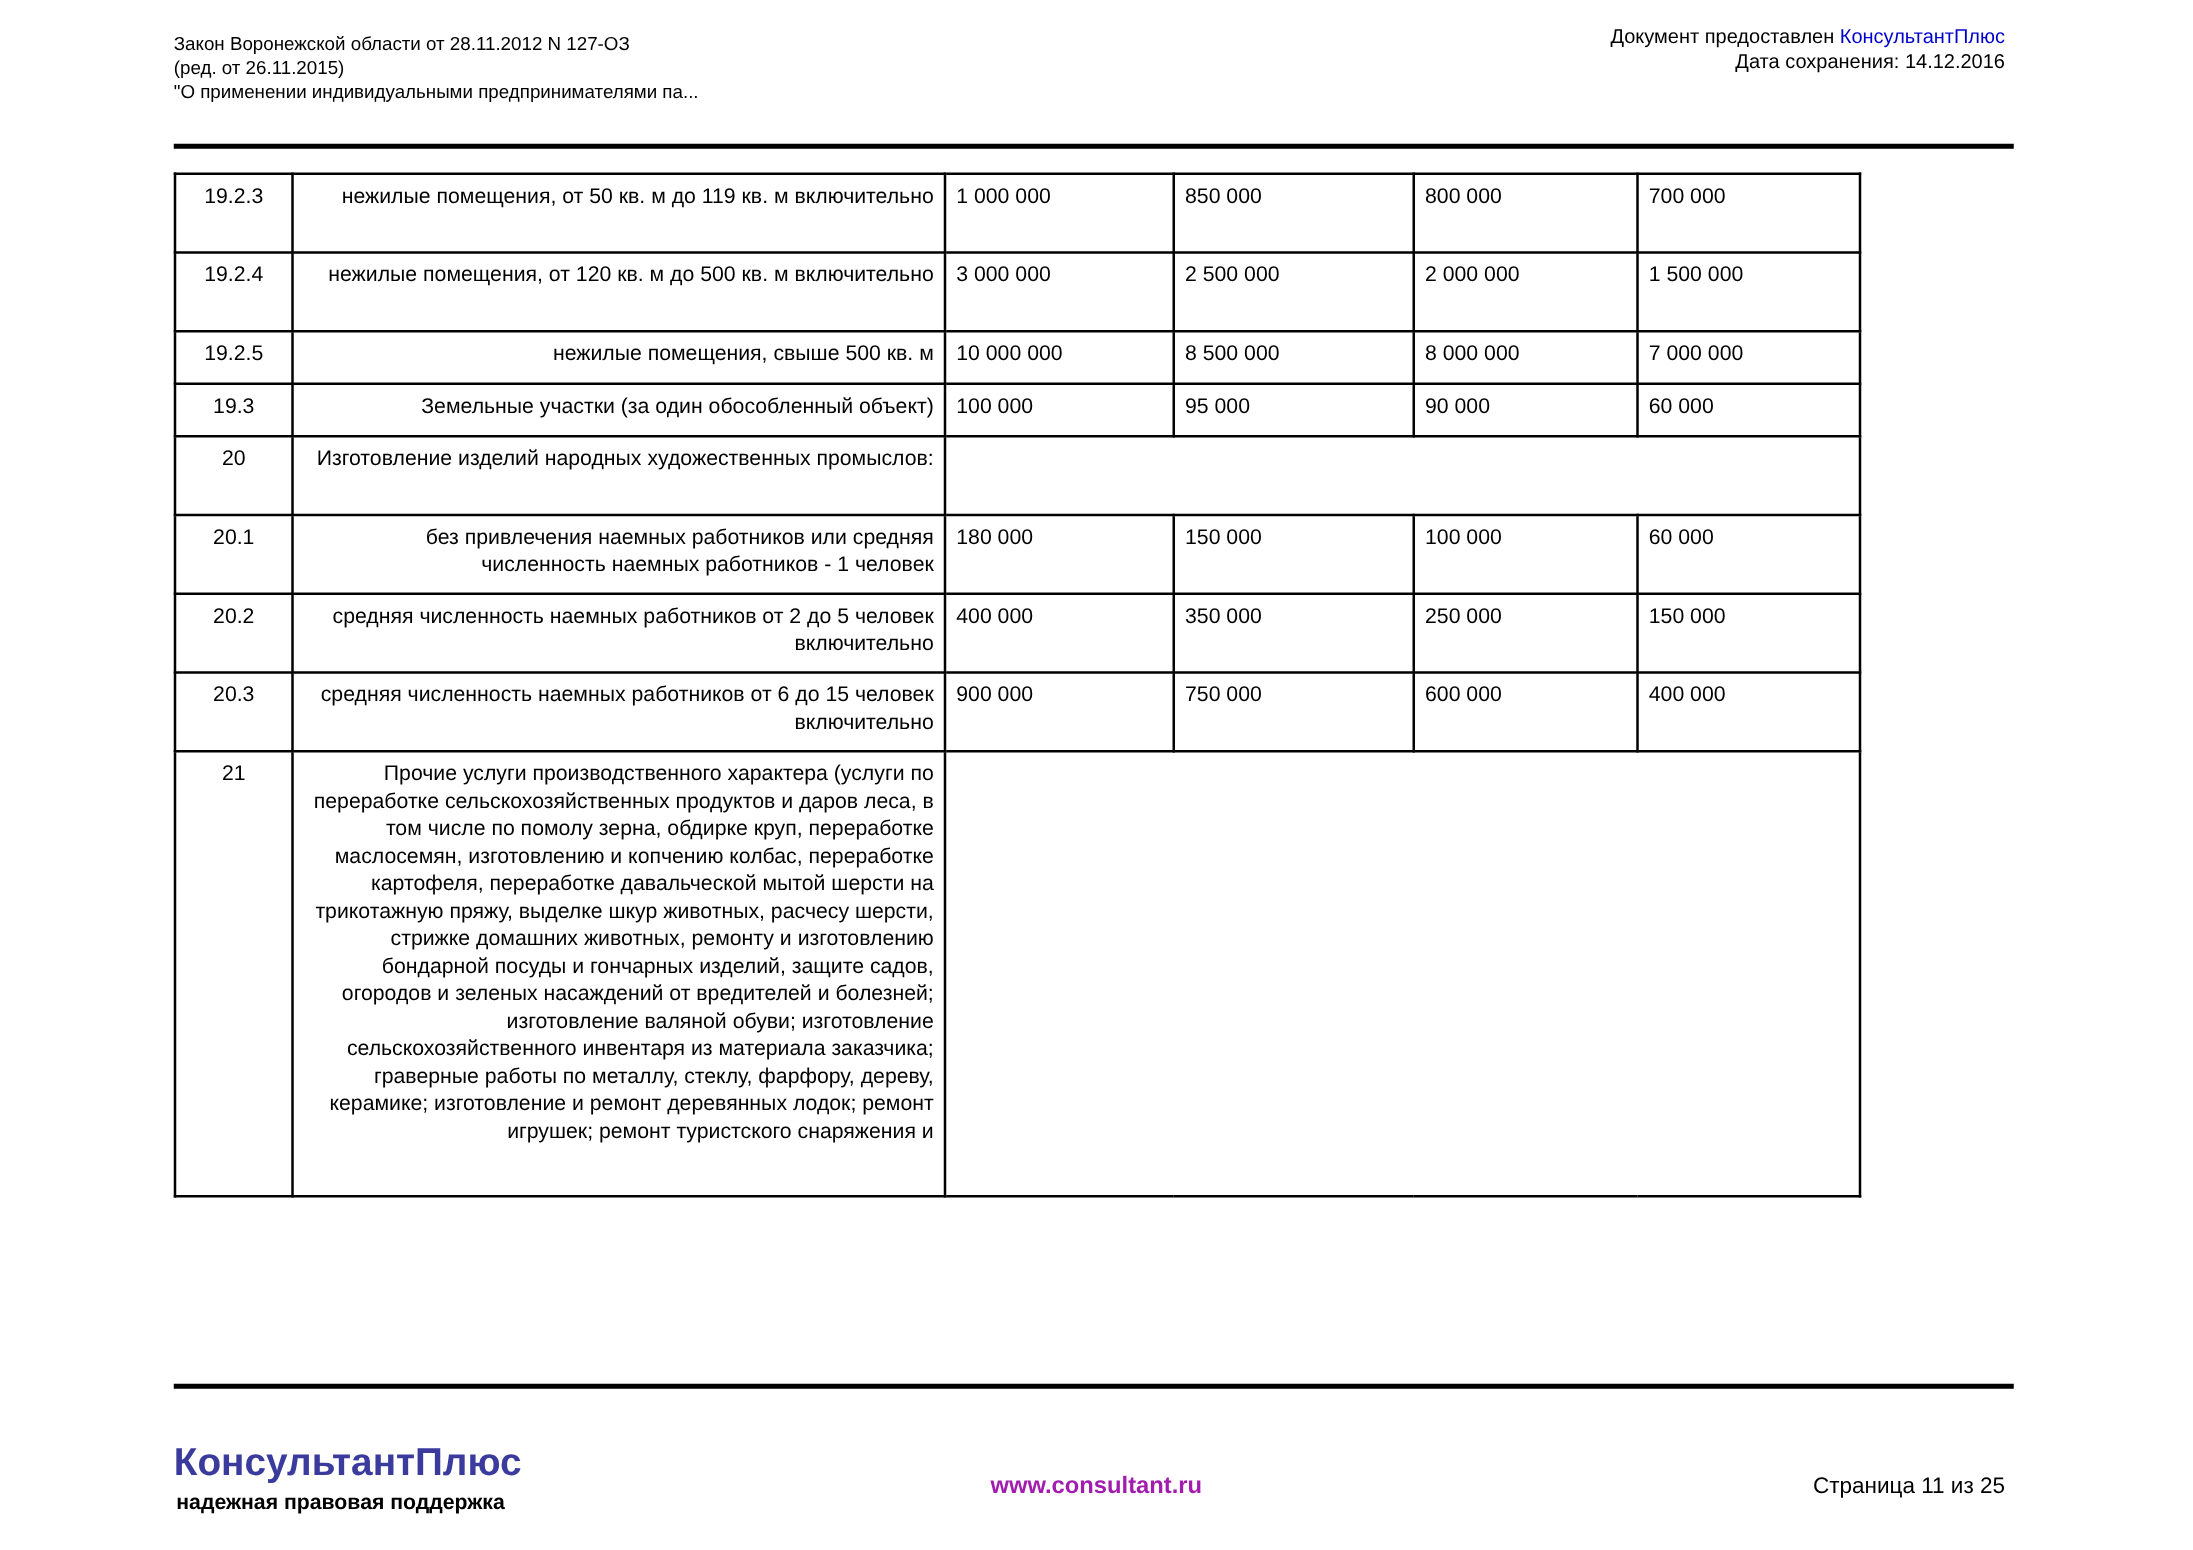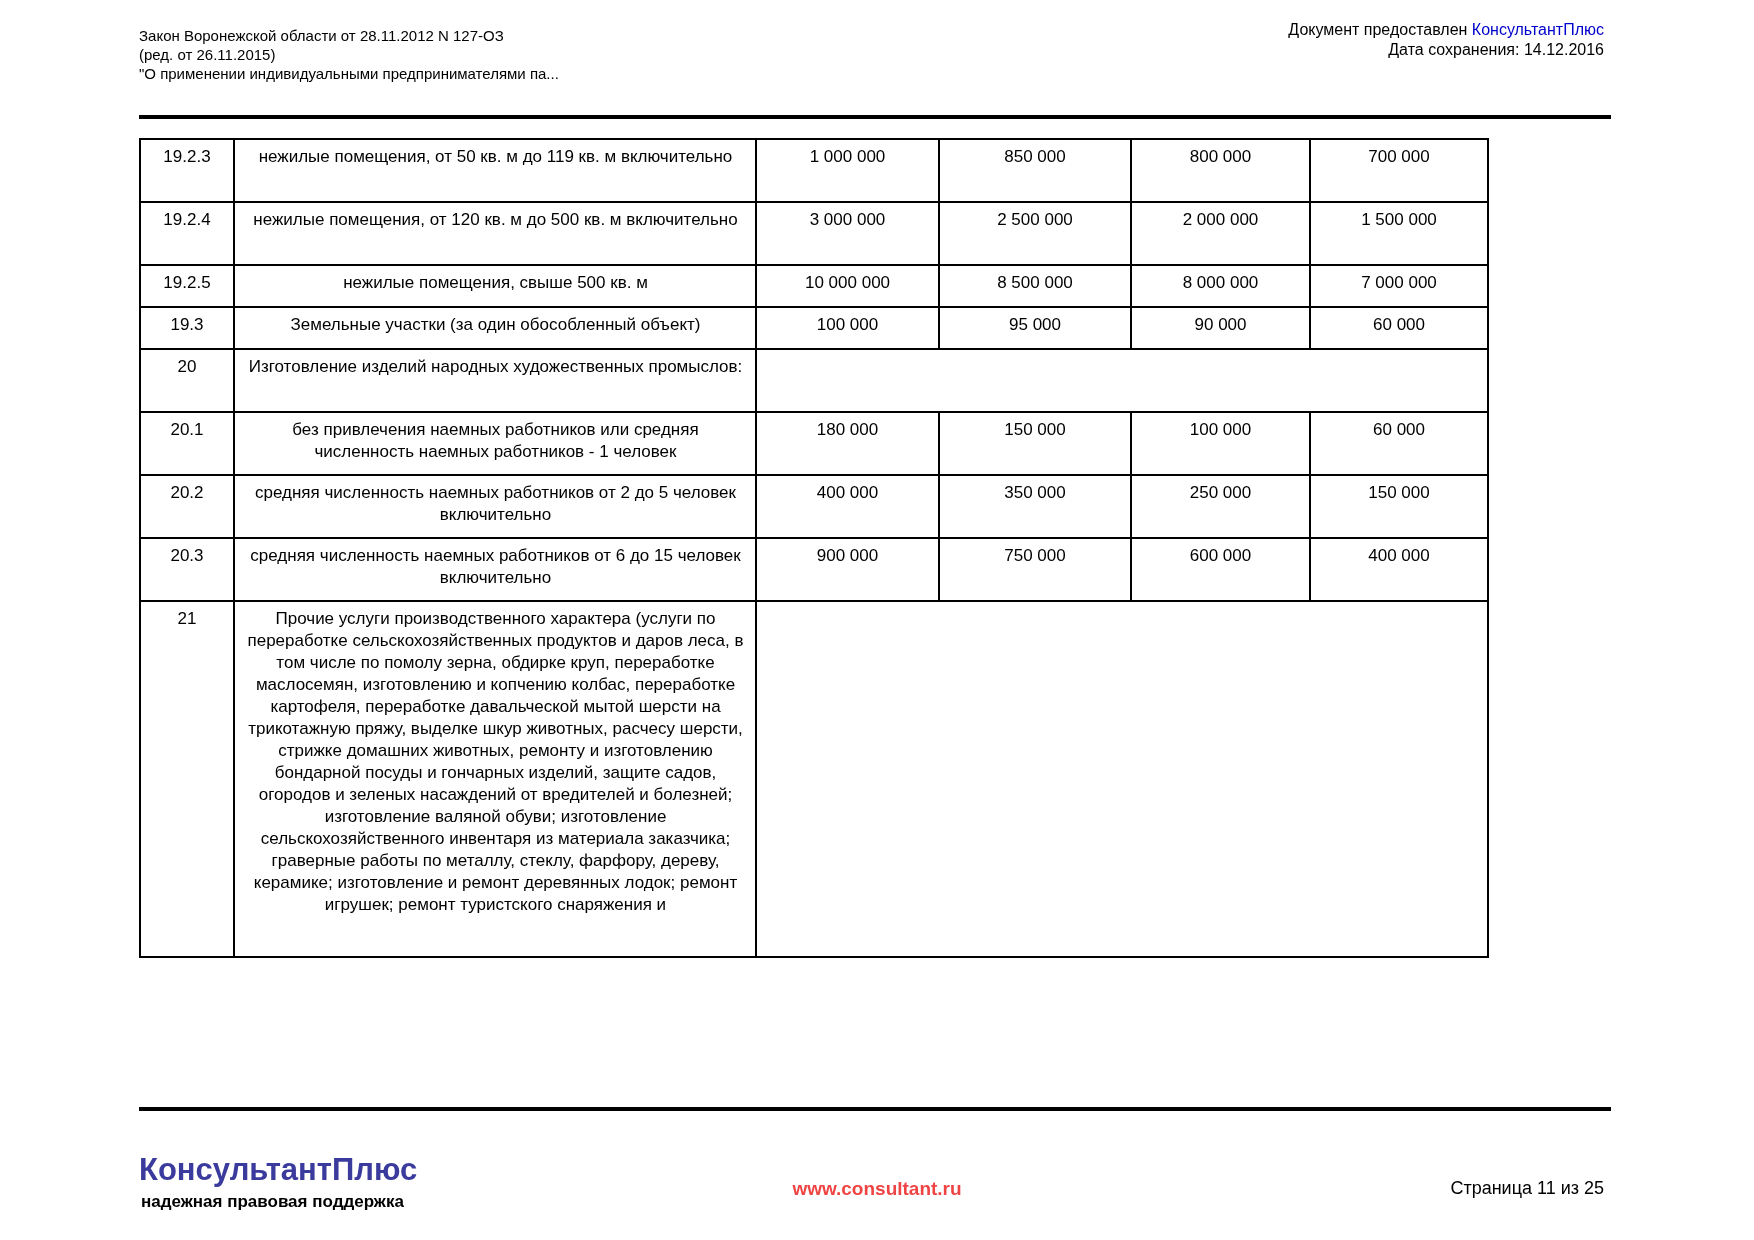--- a/index.html
+++ b/index.html
@@ -34,22 +34,22 @@
     width:1348px;
     font-size:17px;line-height:22px;
   }
   .doc-table td{
     border:2px solid #000;
     vertical-align:top;
     padding:6px 8px;
     overflow:hidden;
   }
   .doc-table td.num{text-align:center;padding-left:2px;padding-right:2px;}
-  .doc-table td.desc{text-align:center;padding-left:9px;}
-  .doc-table td.val{text-align:center;padding-right:8px;}
+  .doc-table td.desc{text-align:right;padding-left:9px;}
+  .doc-table td.val{text-align:left;padding-right:8px;}
   .doc-table td.merged{}
   
   .footer-logo{
     position:absolute;left:139px;top:1152px;
     font-size:31px;font-weight:bold;color:#3b3b9d;
     letter-spacing:0px;
   }
   .footer-tagline{
     position:absolute;left:141px;top:1192px;
     font-size:17px;font-weight:bold;color:#000;
@@ -156,14 +156,14 @@
         <td class="desc">Прочие услуги производственного характера (услуги по переработке сельскохозяйственных продуктов и даров леса, в том числе по помолу зерна, обдирке круп, переработке маслосемян, изготовлению и копчению колбас, переработке картофеля, переработке давальческой мытой шерсти на трикотажную пряжу, выделке шкур животных, расчесу шерсти, стрижке домашних животных, ремонту и изготовлению бондарной посуды и гончарных изделий, защите садов, огородов и зеленых насаждений от вредителей и болезней; изготовление валяной обуви; изготовление сельскохозяйственного инвентаря из материала заказчика; граверные работы по металлу, стеклу, фарфору, дереву, керамике; изготовление и ремонт деревянных лодок; ремонт игрушек; ремонт туристского снаряжения и</td>
         <td class="merged" colspan="4"></td>
       </tr>
     </tbody>
 </table>
 
 <div class="rule rule-bottom"></div>
 
 <div class="footer-logo">КонсультантПлюс</div>
 <div class="footer-tagline">надежная правовая поддержка</div>
-<div class="footer-site"><span class="link-blue" style="color:#ef4444">www.consultant.ru</span></div>
+<div class="footer-site"><span class="link-blue" style="color:#a21caf">www.consultant.ru</span></div>
 <div class="footer-page">Страница 11 из 25</div>
 
 </body></html>

